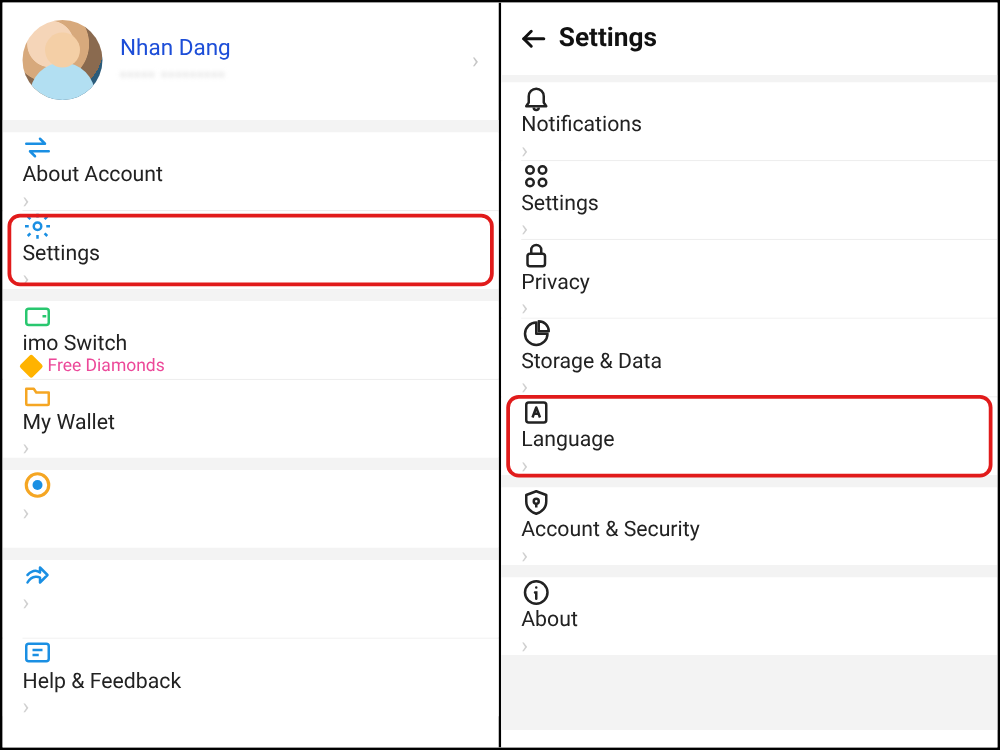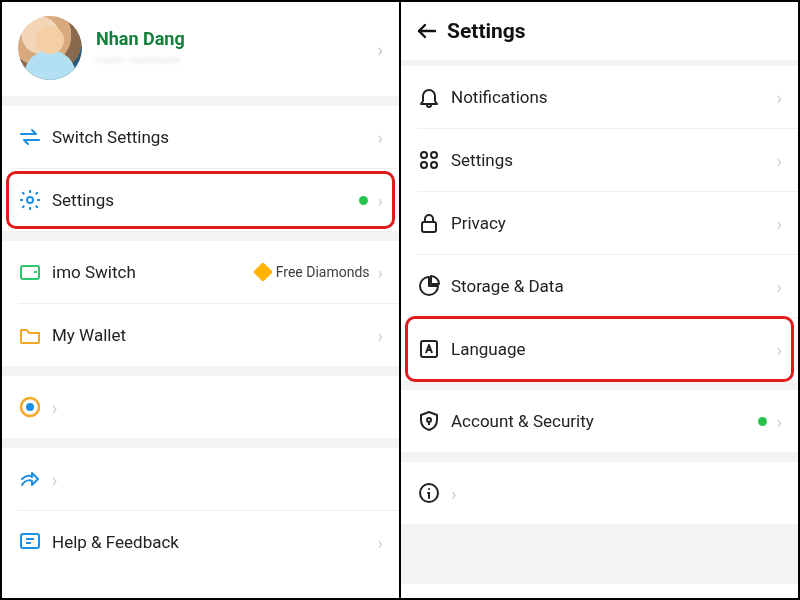--- a/index.html
+++ b/index.html
@@ -17,34 +17,34 @@
     flex: none; margin-right: 14px; position: relative; overflow: hidden;
   }
   .avatar::after {
     content: ""; position: absolute; left: 18px; top: 10px; width: 28px; height: 28px; border-radius: 50%;
     background: #f4cfa6;
   }
   .avatar::before {
     content: ""; position: absolute; left: 6px; bottom: -6px; width: 52px; height: 36px; border-radius: 30px 30px 0 0;
     background: #b2dff2;
   }
-  .profile-name { font-size: 18px; font-weight: 700; color: #15803d; }
+  .profile-name { font-size: 18px; font-weight: 400; color: #1d4ed8; }
   .profile-sub { font-size: 14px; color: #c9c9c9; filter: blur(2px); margin-top: 4px; letter-spacing: 1px;}
   .chevron { position: absolute; right: 16px; top: 50%; transform: translateY(-50%); color: #c6c6c6; font-size: 18px; pointer-events: none;}
 
   
   .row {
-    display: flex; align-items: center; padding: 0 16px; height: 62px;
-    position: relative; background: #fff; font-size: 17px; color: #222;
+    display: flex; align-items: flex-start; padding: 0 16px; height: 62px;
+    position: relative; background: #fff; font-size: 17px; color: #222; flex-direction: column;
   }
   .row .label { flex: 1; }
   .row .icon-slot { width: 34px; display: flex; align-items: center; justify-content: flex-start; }
   .row .chev { color: #d0d0d0; font-size: 18px; }
   .row .dot { width: 9px; height: 9px; border-radius: 50%; background: #27c24c; margin-right: 10px; }
-  .row .aux { display: flex; align-items: center; color: #404040; font-size: 14px; margin-right: 8px; }
+  .row .aux { display: flex; align-items: center; color: #ec4899; font-size: 14px; margin-right: 8px; }
   .hairline { height: 1px; background: #eee; margin-left: 16px; }
 
   .highlight-box {
     position: relative;
   }
   .highlight-box::after {
     content: ""; position: absolute; left: 4px; right: 4px; top: 2px; bottom: 2px;
     border: 3px solid #e11b1b; border-radius: 10px; pointer-events: none;
   }
   .highlight-box.language::after { left: 4px; right: 4px; top: -2px; bottom: -2px; }
@@ -76,21 +76,21 @@
 
   <div class="divider"></div>
 
   <div class="row">
     <span class="icon-slot">
       <svg class="ic" viewBox="0 0 24 24" fill="none" stroke="#1a8fe3" stroke-width="2" stroke-linecap="round" stroke-linejoin="round">
           <path d="M3 9h15l-4-4"></path>
           <path d="M21 15H6l4 4"></path>
         </svg>
     </span>
-    <span class="label">Switch Settings</span>
+    <span class="label">About Account</span>
     <span class="chev">›</span>
   </div>
   <div class="hairline"></div>
 
   <div class="highlight-box">
     <div class="row">
       <span class="icon-slot">
         <svg class="ic" viewBox="0 0 24 24" fill="none" stroke="#1a8fe3" stroke-width="2">
             <circle cx="12" cy="12" r="3"></circle>
             <path d="M12 2v3M12 19v3M4.2 4.2l2.1 2.1M17.7 17.7l2.1 2.1M2 12h3M19 12h3M4.2 19.8l2.1-2.1M17.7 6.3l2.1-2.1"></path>
@@ -261,18 +261,19 @@
 
   <div class="divider"></div>
 
   <div class="row">
     <span class="icon-slot">
       <svg class="ic" viewBox="0 0 24 24" fill="none" stroke="#222" stroke-width="2" stroke-linecap="round">
           <circle cx="12" cy="12" r="9"></circle>
           <path d="M12 8h.01M11 12h1v5"></path>
         </svg>
     </span>
+    <span class="label">About</span>
     <span class="chev">›</span>
   </div>
 
   <div class="bottom-fill"></div>
 
 </div>
 
 </body></html>

